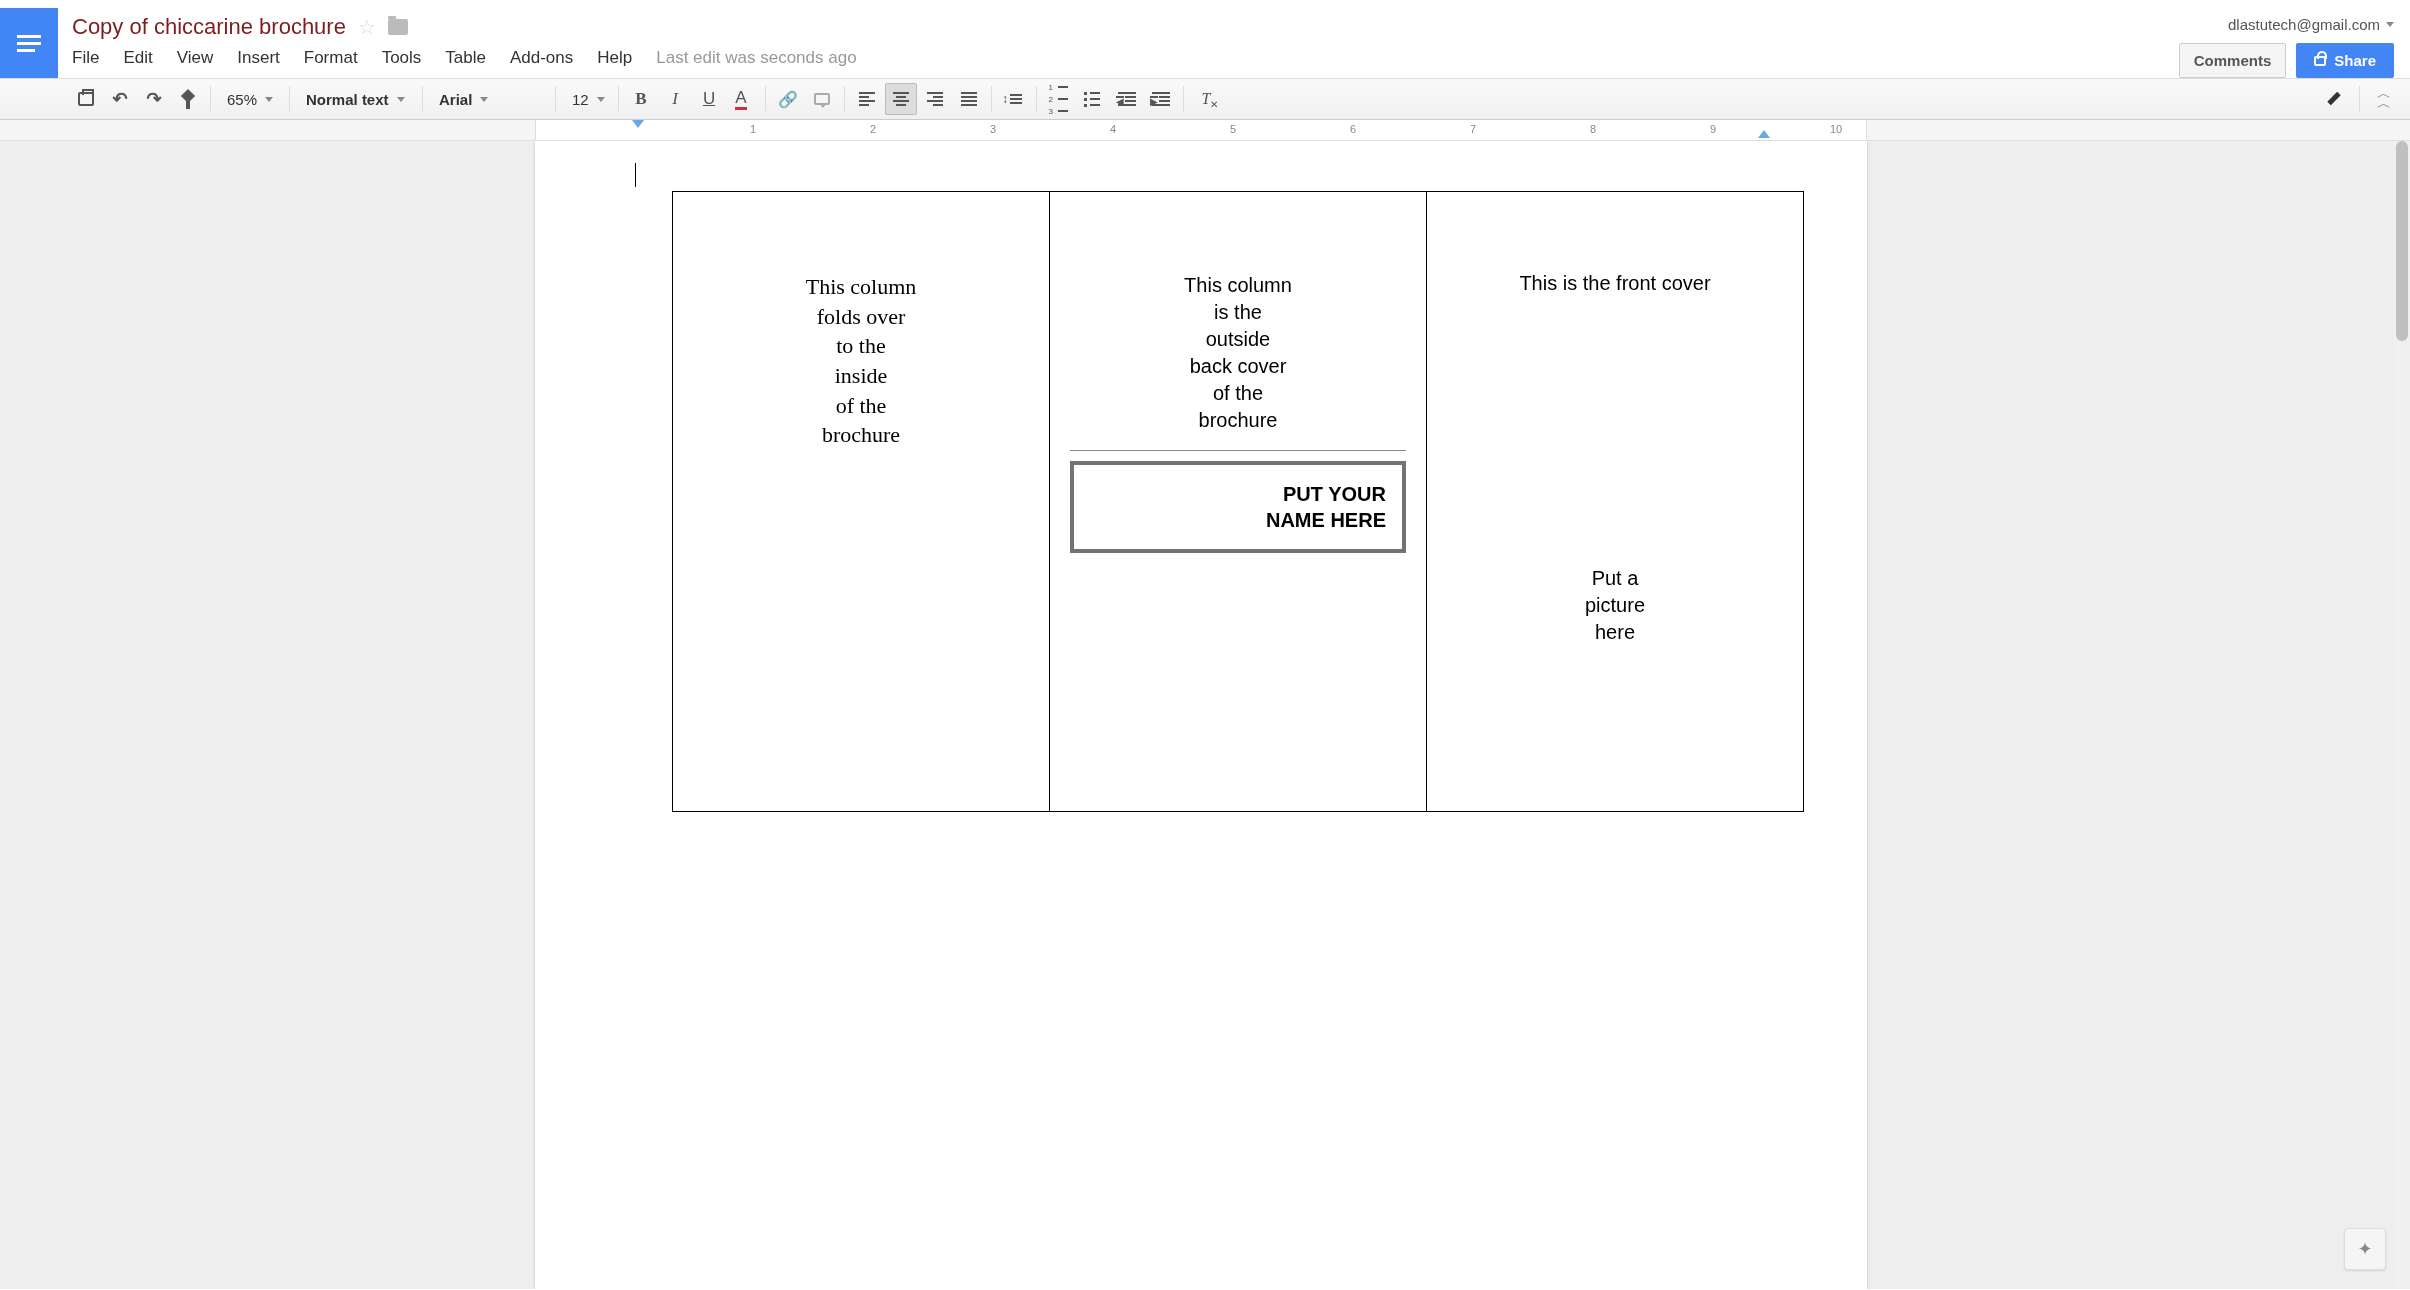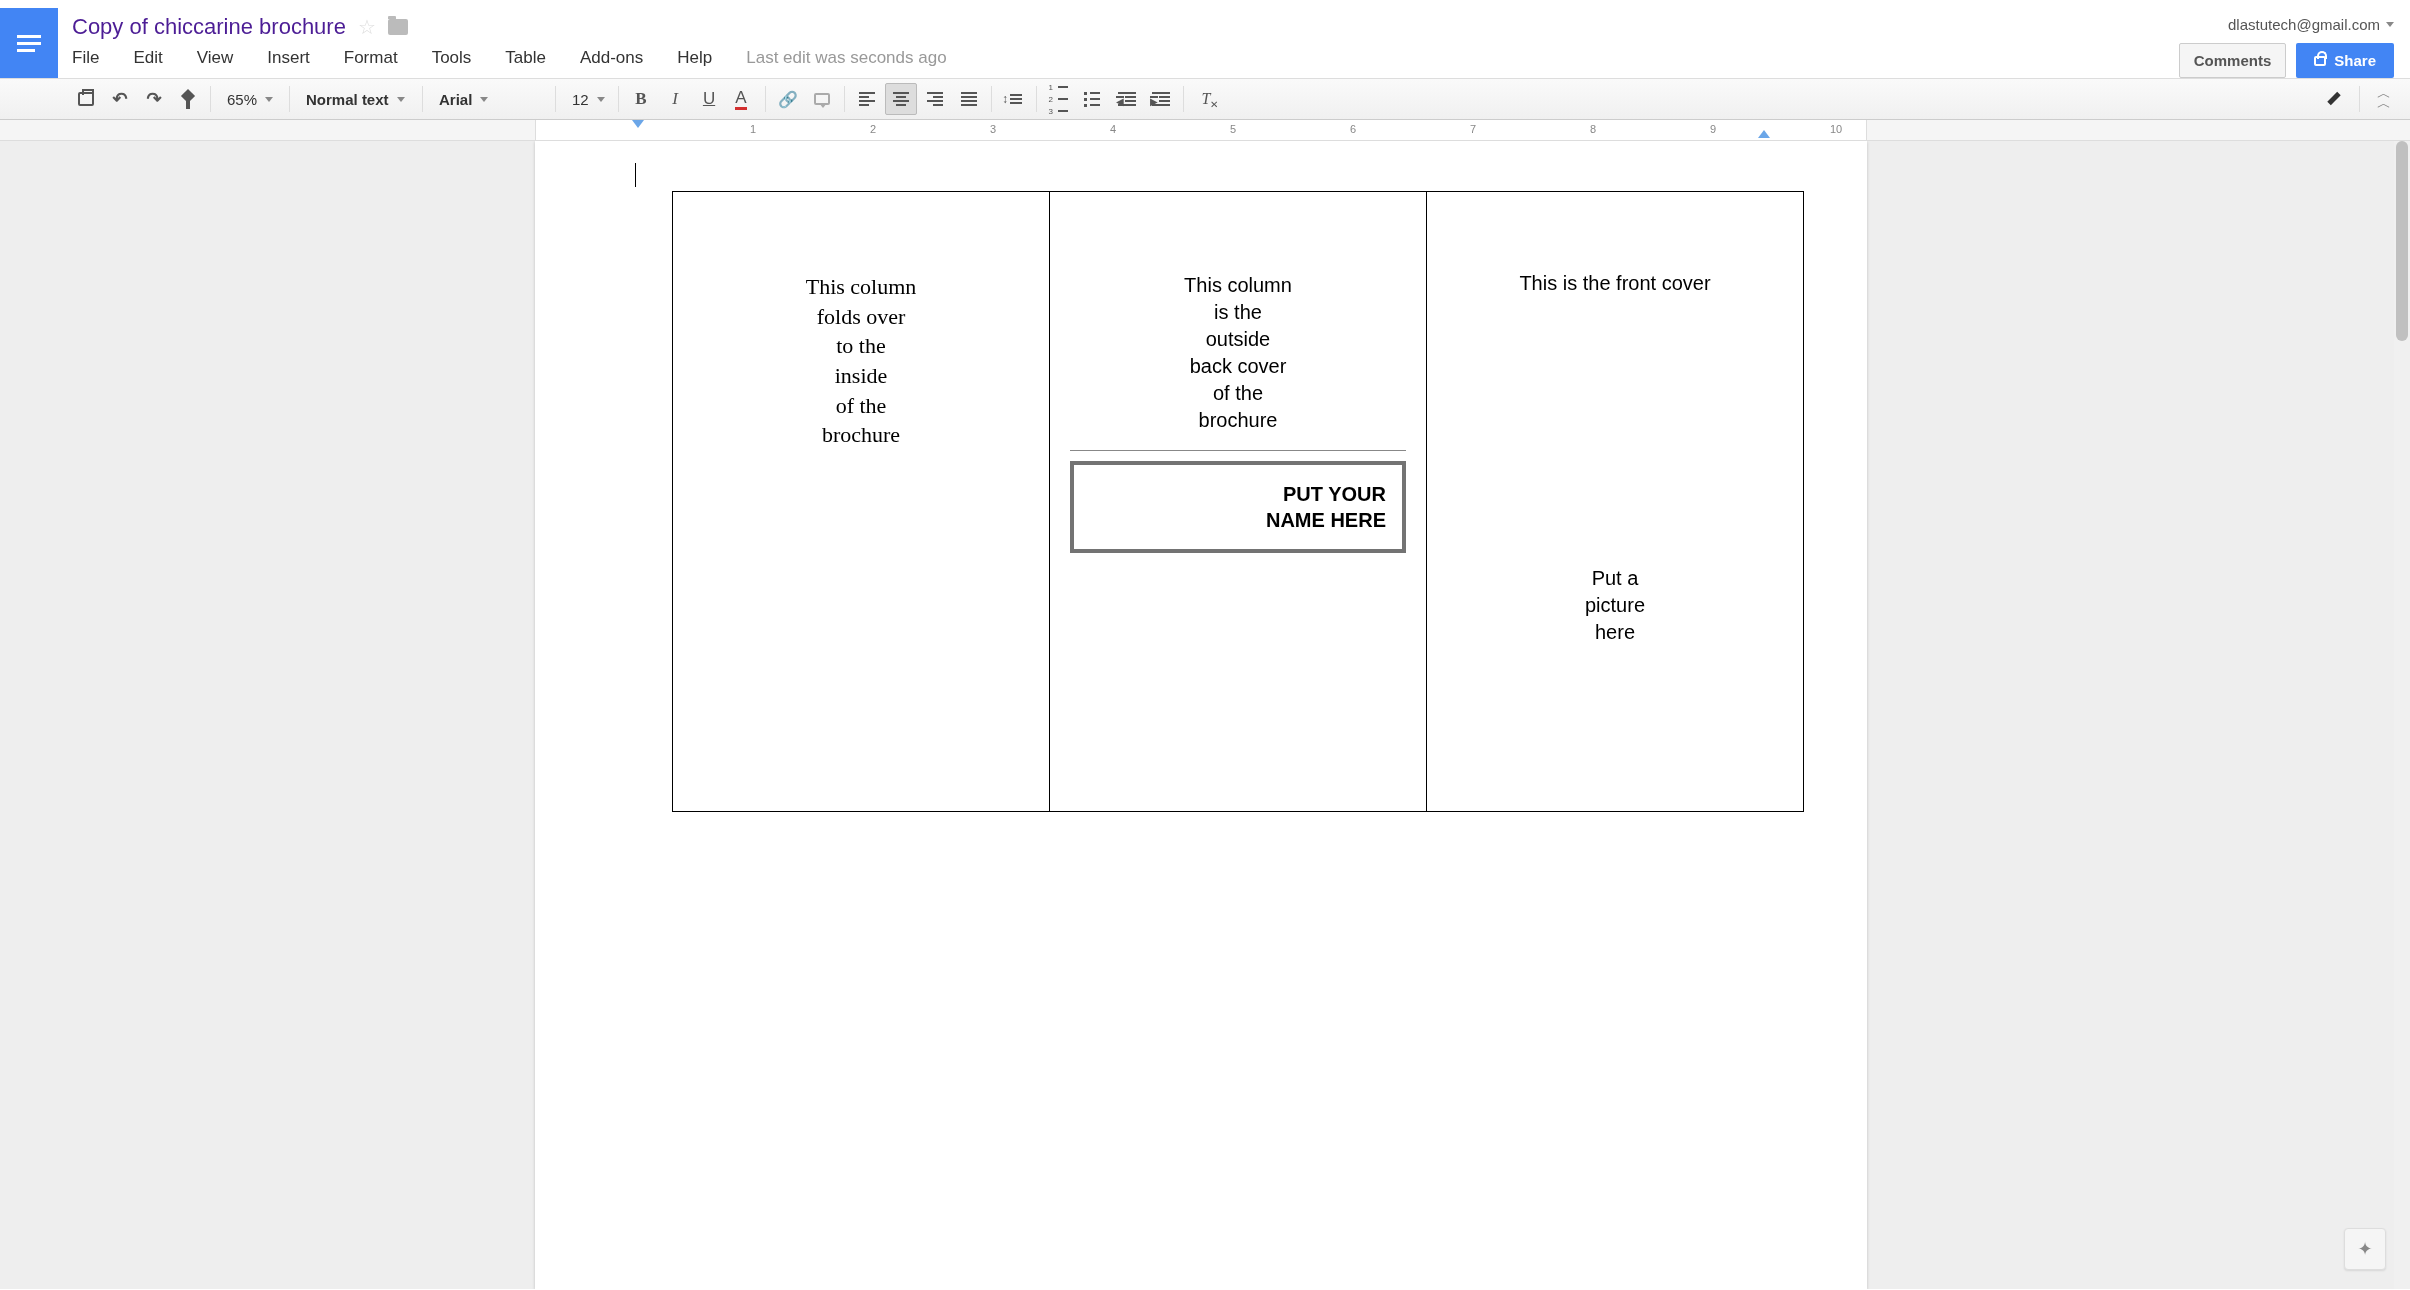--- a/index.html
+++ b/index.html
@@ -9,26 +9,26 @@
 .header { display: flex; align-items: flex-start; padding: 8px 16px 0 0; }
 .logo-box { width: 58px; height: 70px; background: #4285f4; display: flex; align-items: center; justify-content: center; }
 .logo-lines { display: flex; flex-direction: column; gap: 4px; }
 .logo-lines span { display: block; height: 3px; background: #fff; }
 .logo-lines span:nth-child(1) { width: 24px; }
 .logo-lines span:nth-child(2) { width: 24px; }
 .logo-lines span:nth-child(3) { width: 18px; }
 
 .header-main { flex: 1; padding-left: 14px; }
 .title-row { display: flex; align-items: center; gap: 12px; padding-top: 6px; }
-.doc-title { font-size: 22px; color: #4c1d95; font-weight: 400; }
+.doc-title { font-size: 22px; color: #7f1d1d; font-weight: 400; }
 .star-icon { color: #ddd; font-size: 20px; cursor: pointer; }
 .folder-icon { width: 20px; height: 16px; background: #bbb; border-radius: 2px; position: relative; cursor: pointer; }
 .folder-icon::before { content: ''; position: absolute; top: -3px; left: 0; width: 8px; height: 3px; background: #bbb; border-radius: 1px 1px 0 0; }
 
-.menu-row { display: flex; align-items: center; gap: 34px; padding-top: 8px; }
+.menu-row { display: flex; align-items: center; gap: 24px; padding-top: 8px; }
 .menu-item { font-size: 17px; color: #333; cursor: pointer; }
 .last-edit { font-size: 17px; color: #999; }
 
 .header-right { display: flex; align-items: center; gap: 12px; padding-top: 8px; }
 .user-email { font-size: 15px; color: #555; display: flex; align-items: center; gap: 6px; cursor: pointer; }
 .dropdown-caret { width: 0; height: 0; border-left: 4px solid transparent; border-right: 4px solid transparent; border-top: 5px solid #888; }
 .btn-comments { background: #f5f5f5; border: 1px solid #ccc; padding: 8px 14px; font-size: 15px; font-weight: bold; color: #555; border-radius: 2px; cursor: pointer; }
 .btn-share { background: #4285f4; color: #fff; border: none; padding: 8px 18px; font-size: 15px; font-weight: bold; border-radius: 2px; cursor: pointer; display: flex; align-items: center; gap: 8px; }
 .lock-icon { width: 12px; height: 10px; border: 2px solid #fff; border-radius: 2px; position: relative; }
 .lock-icon::before { content: ''; position: absolute; top: -7px; left: 1px; width: 6px; height: 6px; border: 2px solid #fff; border-bottom: none; border-radius: 5px 5px 0 0; }

